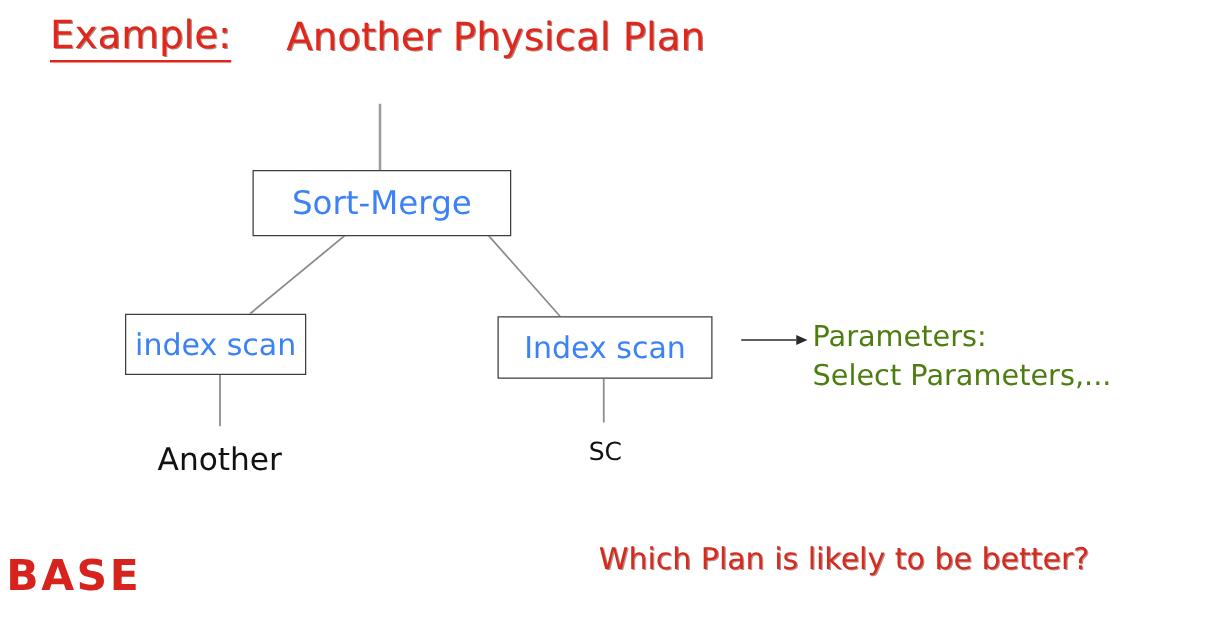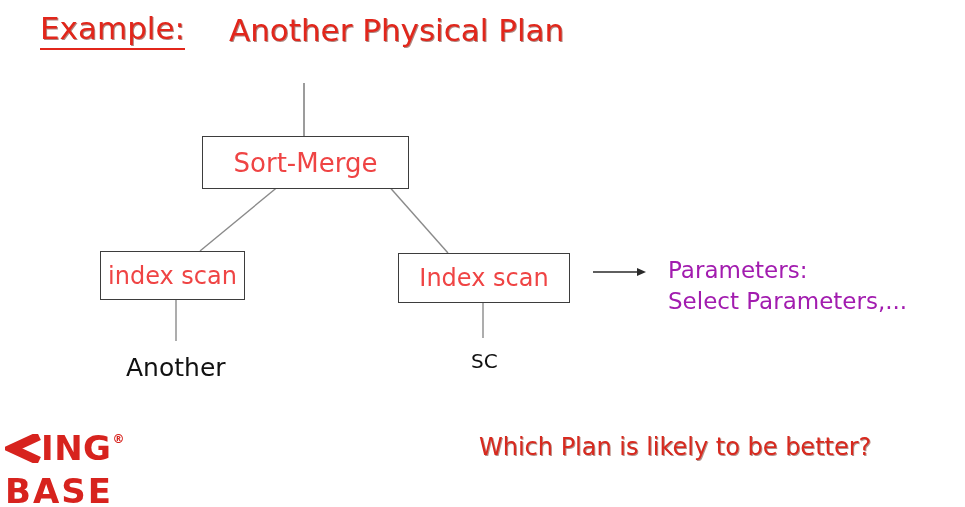--- a/index.html
+++ b/index.html
@@ -26,34 +26,34 @@
   }
   .title-text{margin-left:44px;}
   
   .lines-layer{position:absolute;left:0;top:0;width:965px;height:507px;}
   
   .node{
     position:absolute;
     background:#ffffff;
     border:1px solid #3d3d3d;
     display:flex;align-items:center;justify-content:center;
-    color:#ef4444;
+    color:#3b82f6;
     white-space:nowrap;
   }
   .node-root{left:202px;top:136px;width:205px;height:51px;font-size:26px;}
   .node-left{left:100px;top:251px;width:143px;height:47px;font-size:24px;}
   .node-right{left:398px;top:253px;width:170px;height:48px;font-size:24px;}
   
   .table-label{position:absolute;color:#111111;white-space:nowrap;line-height:1.2;}
   .table-left{left:126px;top:353px;font-size:25px;}
   .table-right{left:471px;top:349px;font-size:20px;}
   
   .annotation{
-    position:absolute;left:668px;top:255px;
-    font-size:23px;line-height:31px;color:#a21caf;
+    position:absolute;left:650px;top:255px;
+    font-size:23px;line-height:31px;color:#4d7c0f;
     white-space:nowrap;
   }
   
   .question{
     position:absolute;left:479px;top:432px;
     font-size:24px;line-height:30px;
     color:#d8291e;
     text-shadow:1px 1px 0 rgba(110,35,25,0.5);
     white-space:nowrap;
   }
@@ -108,23 +108,16 @@
   <div class="table-label table-right">SC</div>
 
   <div class="annotation">
     <div>Parameters:</div>
     <div>Select Parameters,...</div>
   </div>
 
   <div class="question">Which Plan is likely to be better?</div>
 
   <div class="logo">
-    <div class="logo-row1">
-      <svg width="36" height="29" viewBox="0 0 36 29" aria-hidden="true">
-        <path d="M34 2 L7 14.5 L34 27" fill="none" stroke="#d7231e" stroke-width="9" stroke-linejoin="miter"></path>
-      </svg>
-      <span class="logo-text">ING</span>
-      <span class="logo-reg">®</span>
-    </div>
     <div class="logo-row2">BASE</div>
   </div>
 
 </div>
 
 </body></html>

